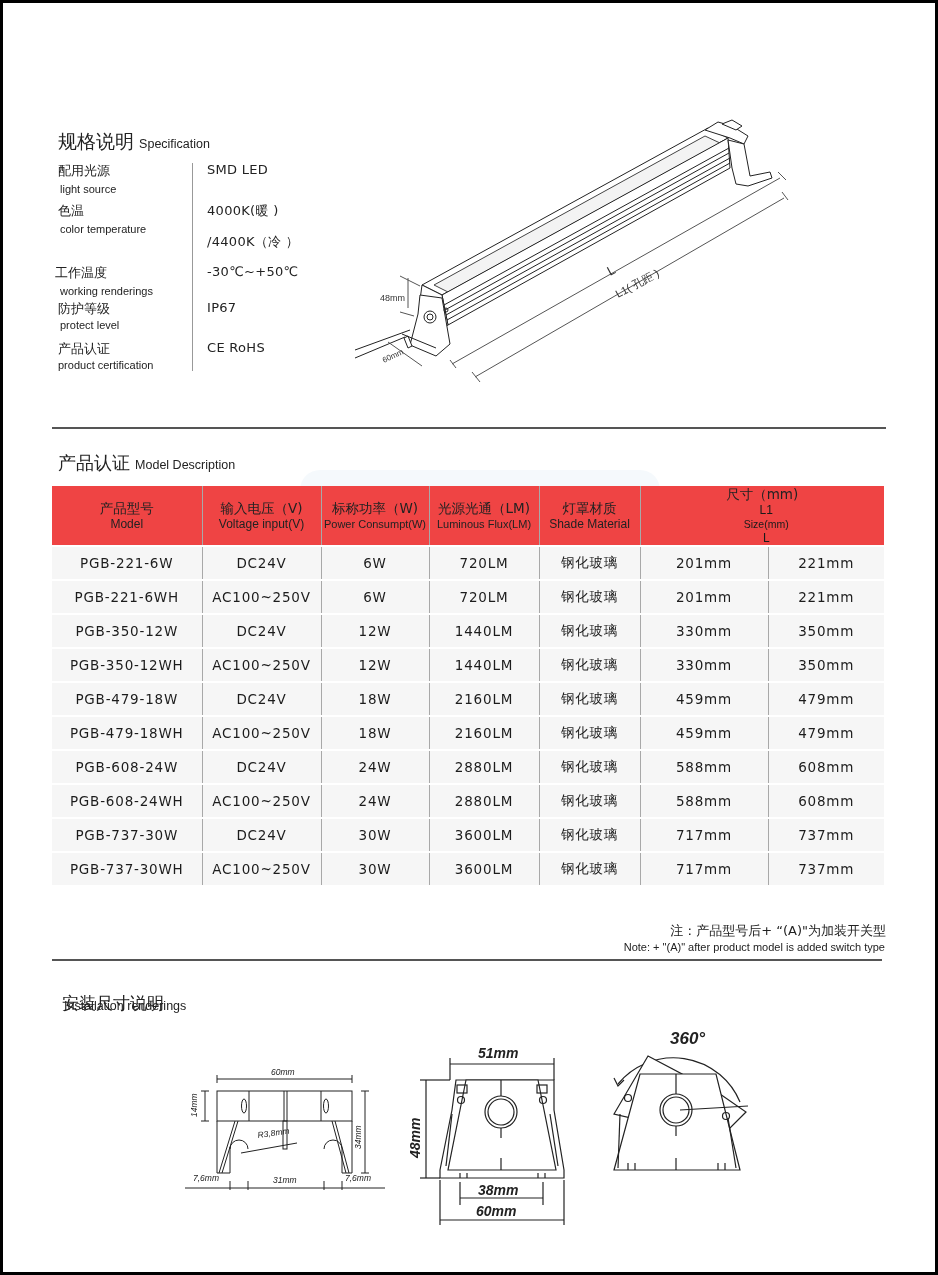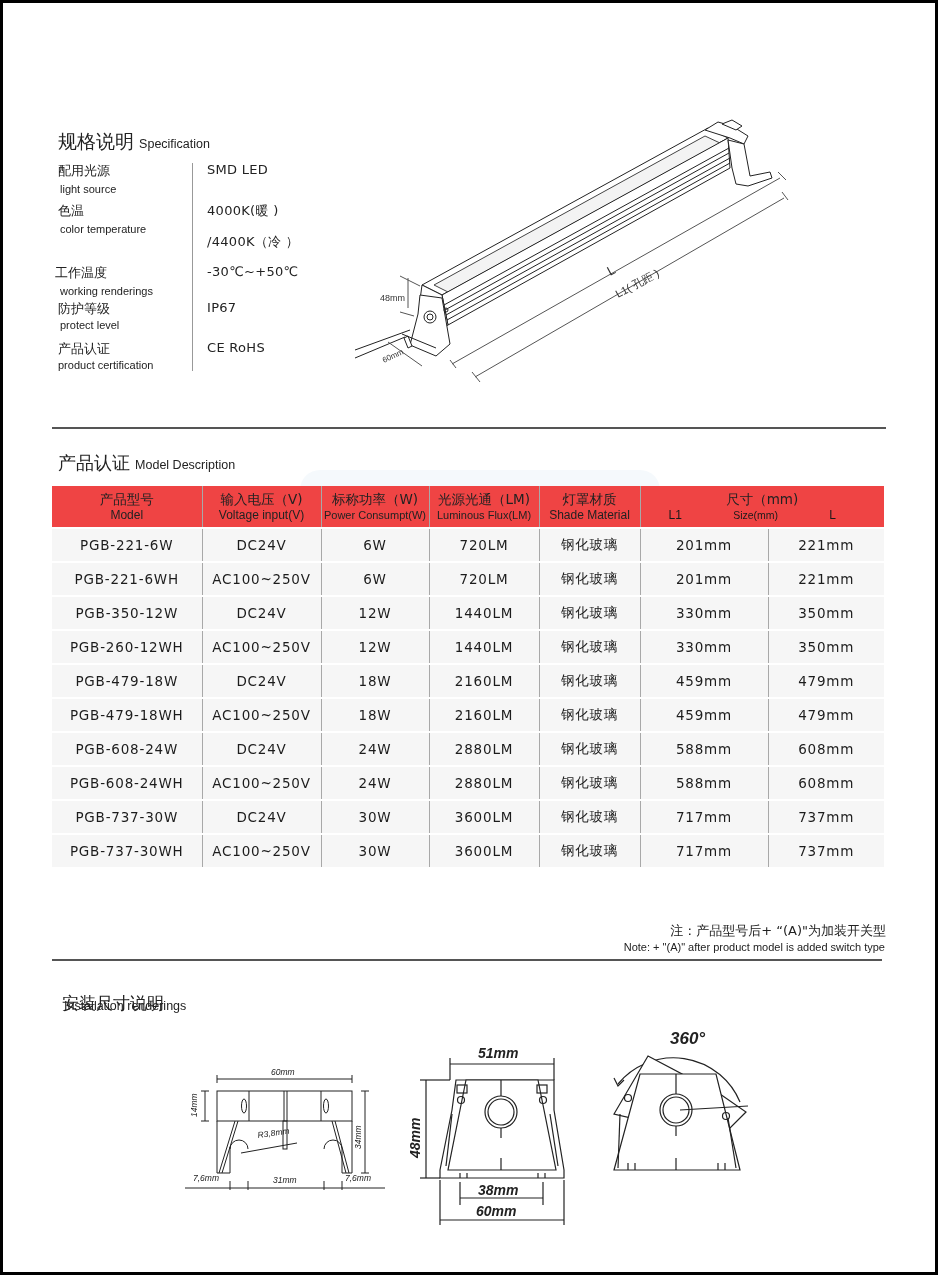--- a/index.html
+++ b/index.html
@@ -18,21 +18,21 @@
 
   
   .tbl { position: absolute; left: 52px; top: 486px; width: 832px; border-collapse: collapse; }
   .tbl th { background: #ef4444; font-weight: normal; height: 41px; padding: 0; vertical-align: middle; text-align: center; border-right: 1px solid #a8a8a8; }
   .tbl th:last-child { border-right: none; }
   .tbl td { background: #f6f6f6; height: 32px; padding: 0; text-align: center; font-size: 13.5px; letter-spacing: 0.8px; color: #1c1c1c; border-top: 2px solid #fff; border-right: 1px solid #a8a8a8; }
   .tbl td:last-child { border-right: none; }
   .th-cn { display: block; font-size: 13.5px; color: #222; line-height: 17px; }
   .th-en { display: block; font-size: 12px; color: #222; font-family: "Liberation Sans", sans-serif; line-height: 14px; }
   .th-en.small { font-size: 11px; }
-  .size-sub { display: flex; justify-content: space-between; padding: 0 48px 0 28px; font-size: 12px; font-family: "Liberation Sans", sans-serif; line-height: 14px; }
+  .size-sub { display: flex; justify-content: space-between; padding: 0 48px 0 56px; font-size: 12px; font-family: "Liberation Sans", sans-serif; line-height: 14px; flex-direction: column; }
   .size-sub span:nth-child(2) { font-size: 10.5px; }
 
   .note-cn { font-size: 13px; color: #222; text-align: right; }
   .note-en { font-size: 11px; color: #222; font-family: "Liberation Sans", sans-serif; text-align: right; }
 
   .watermark { position: absolute; left: 300px; top: 470px; width: 360px; height: 40px; border-radius: 20px; background: rgba(200,220,240,0.18); }
 
   svg text { font-family: "Liberation Sans", sans-serif; }
 </style>
 </head>
@@ -181,21 +181,21 @@
     <tr>
         <td>PGB-350-12W</td>
         <td>DC24V</td>
         <td>12W</td>
         <td>1440LM</td>
         <td>钢化玻璃</td>
         <td>330mm</td>
         <td>350mm</td>
       </tr>
     <tr>
-        <td>PGB-260-12WH</td>
+        <td>PGB-350-12WH</td>
         <td>AC100~250V</td>
         <td>12W</td>
         <td>1440LM</td>
         <td>钢化玻璃</td>
         <td>330mm</td>
         <td>350mm</td>
       </tr>
     <tr>
         <td>PGB-479-18W</td>
         <td>DC24V</td>

